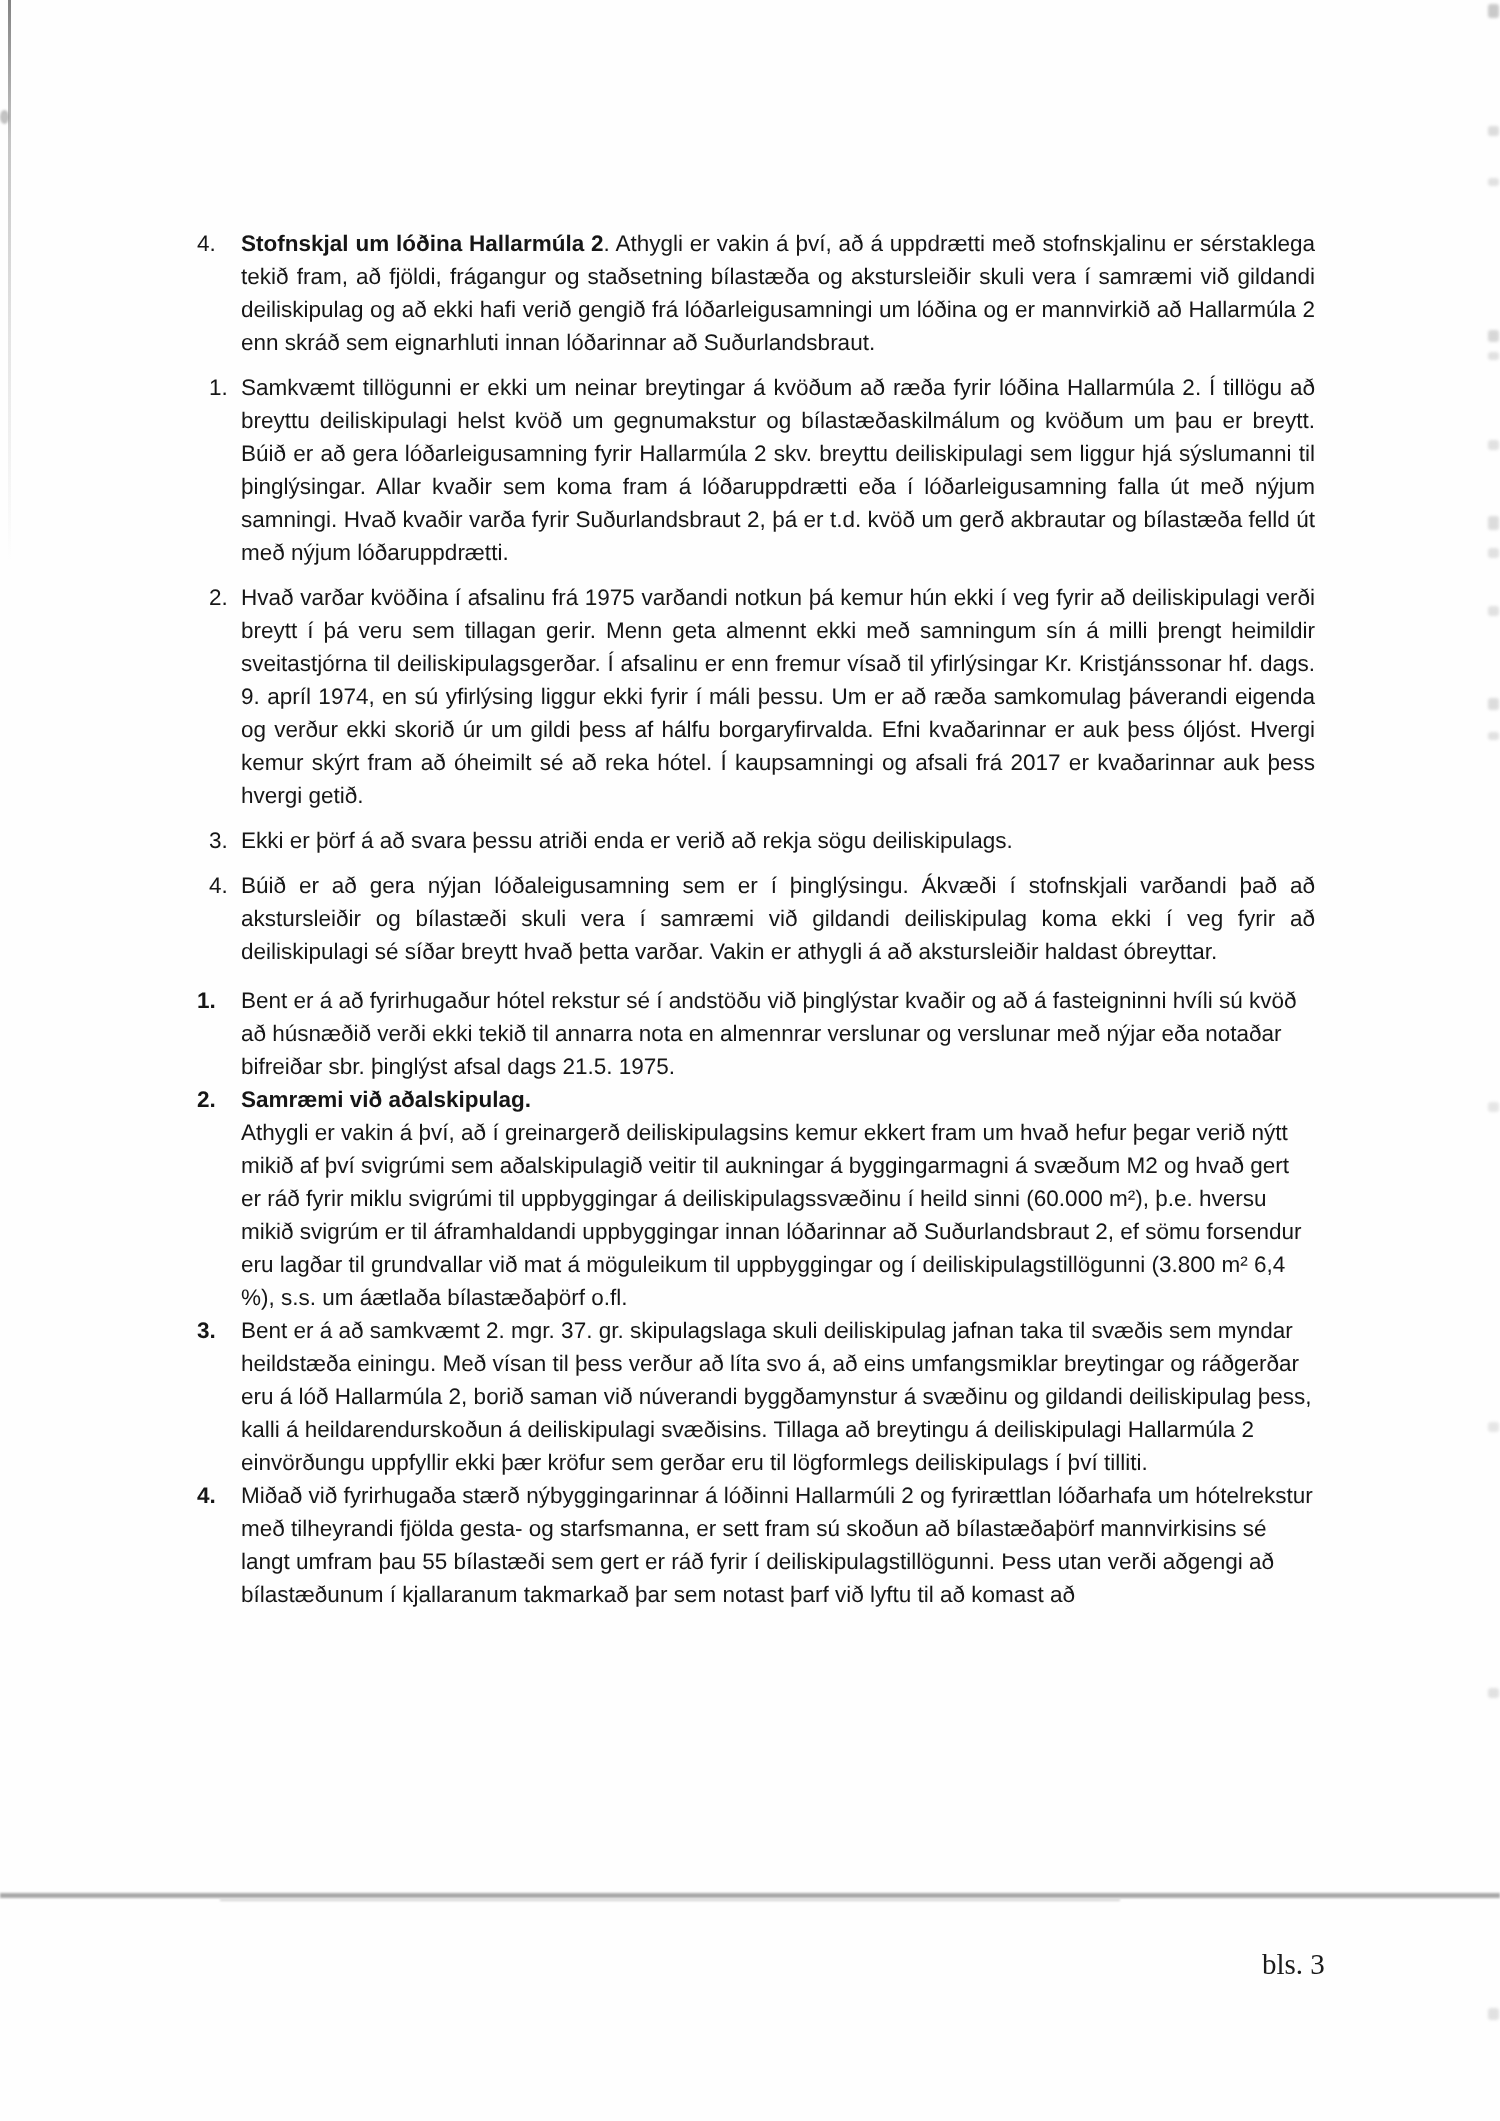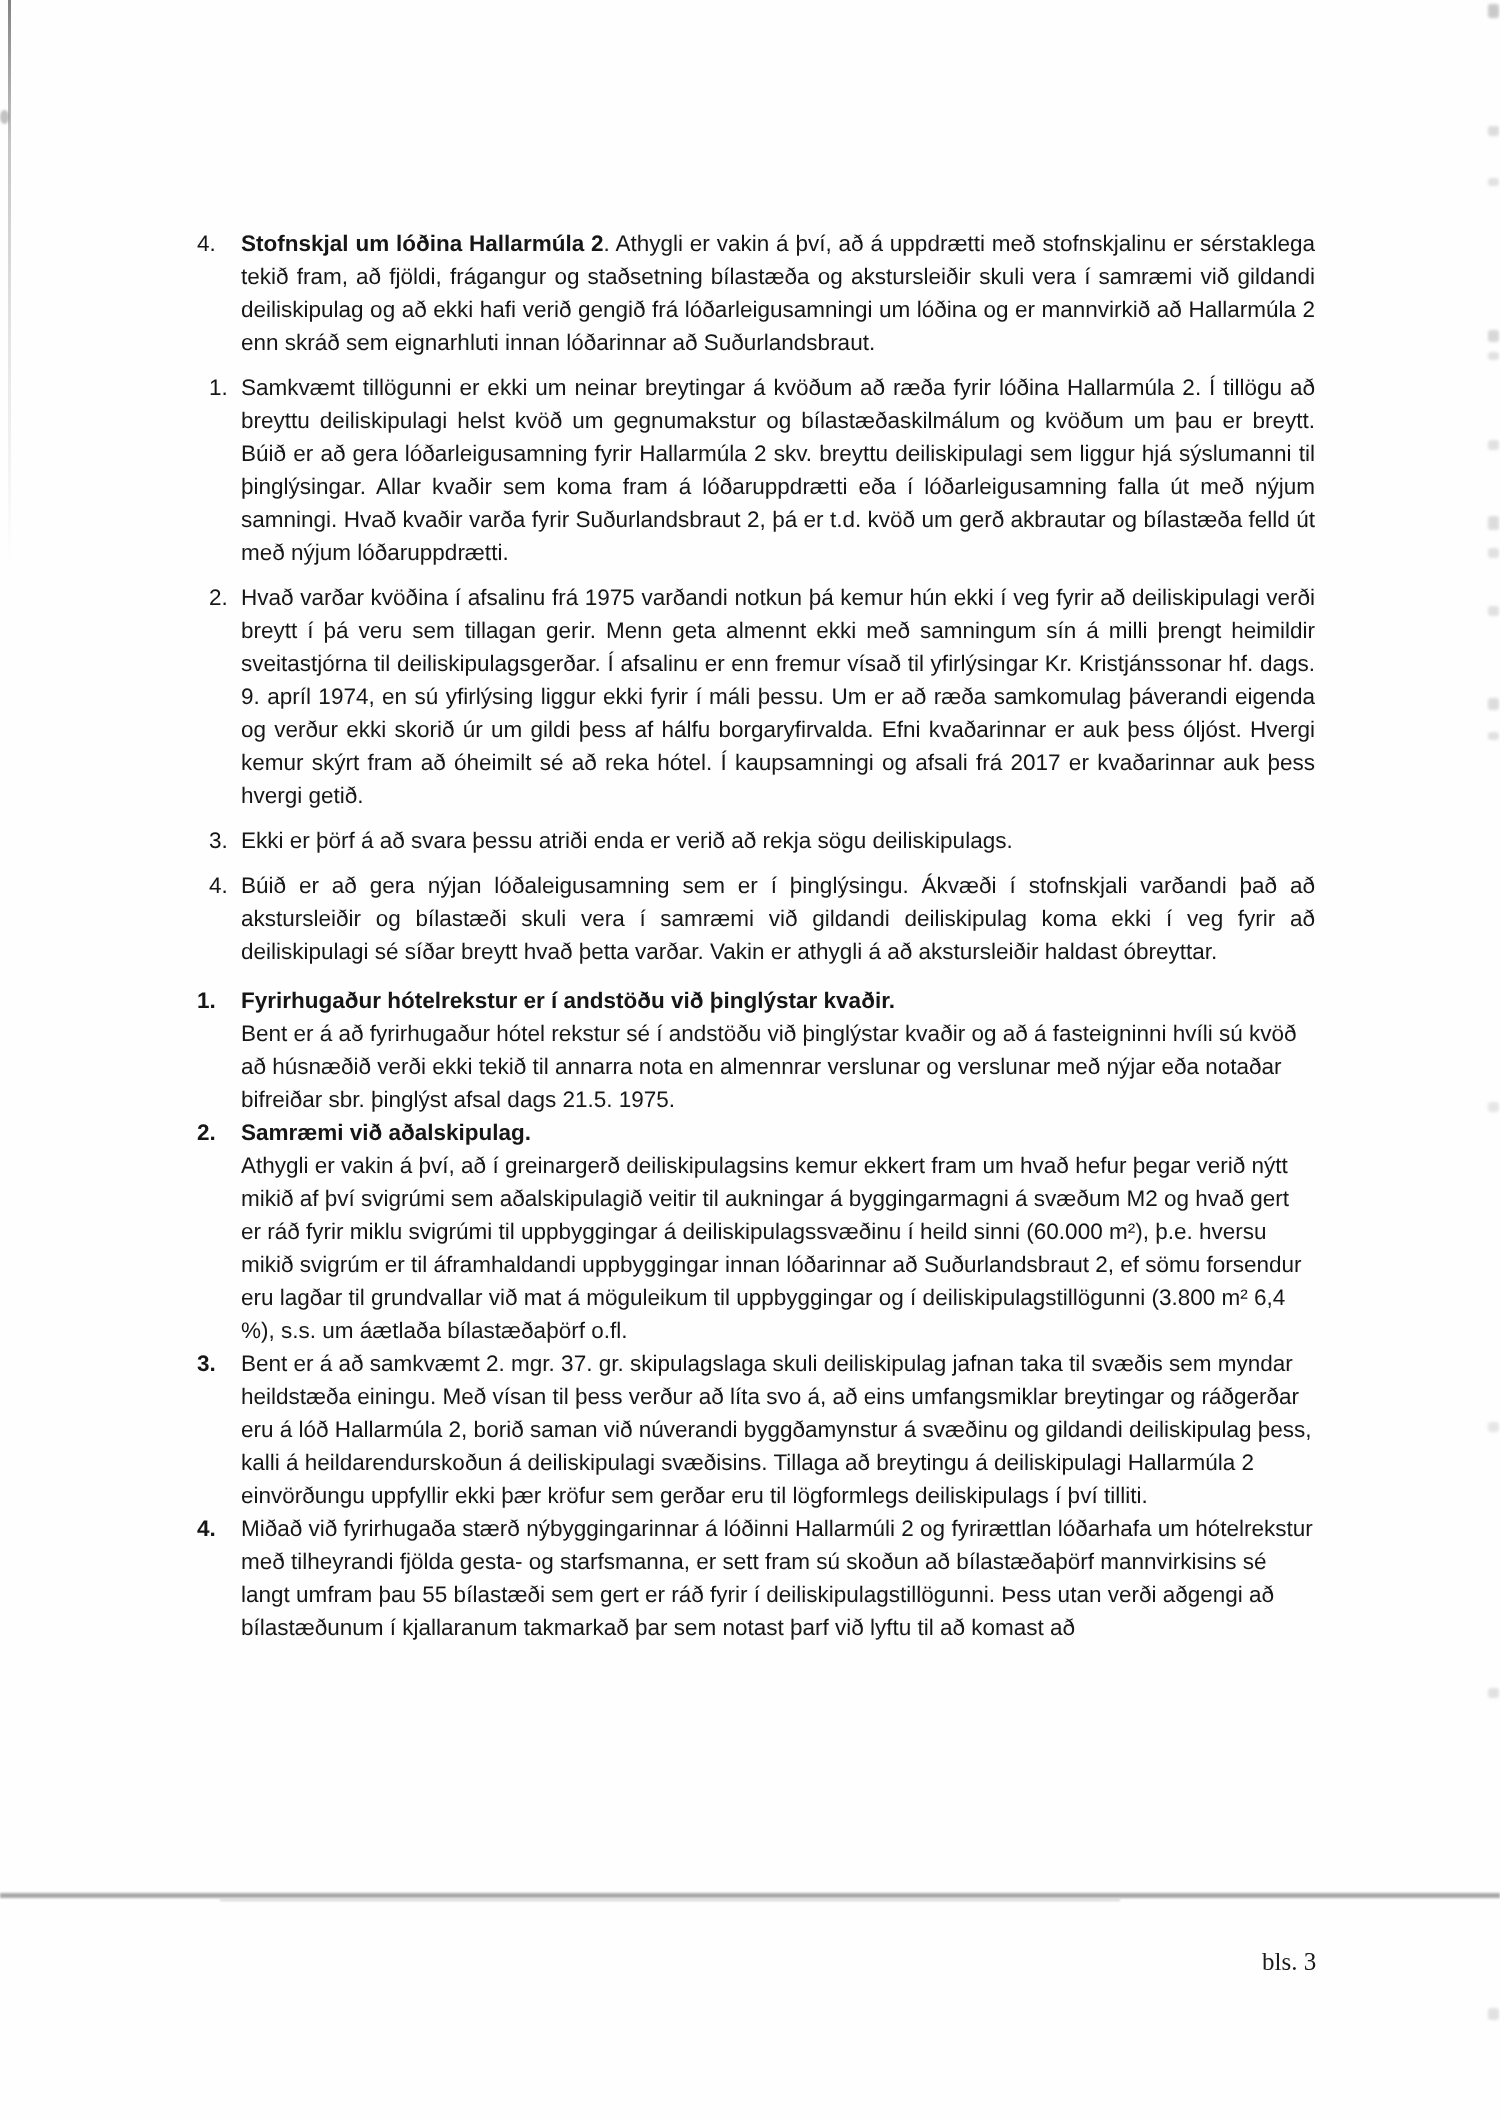--- a/index.html
+++ b/index.html
@@ -23,21 +23,21 @@
   .txt{flex:1;}
   .just{text-align:justify;}
   .svar{margin-top:22px;margin-left:44px;}
   .answer{margin-top:12px;}
   .h2{margin-top:52px;font-weight:700;}
   .s2item{margin-top:16px;}
   .s2item + .s2item{margin-top:0;}
   .pagenum{
     position:absolute;left:1262px;top:1948px;
     font-family:"Liberation Serif",serif;
-    font-size:25px;color:#1a1a1a;
+    font-size:29px;color:#1a1a1a;
   }
   
   .edge-line-left{
     position:absolute;left:8px;top:0;width:3px;height:560px;
     background:linear-gradient(to bottom,
       rgba(100,100,100,.8),
       rgba(140,140,140,.5) 25%,
       rgba(170,170,170,.3) 60%,
       rgba(200,200,200,0));
   }
@@ -107,21 +107,20 @@
     </div>
     <div class="item answer">
       <div class="num indent">4.</div>
       <div class="txt just">Búið er að gera nýjan lóðaleigusamning sem er í þinglýsingu. Ákvæði í stofnskjali varðandi það að akstursleiðir og bílastæði skuli vera í samræmi við gildandi deiliskipulag koma ekki í veg fyrir að deiliskipulagi sé síðar breytt hvað þetta varðar. Vakin er athygli á að akstursleiðir haldast óbreyttar.</div>
     </div>
 
 
     <div class="item s2item">
       <div class="num b">1.</div>
       <div class="txt">
-        <div class="b">Fyrirhugaður hótelrekstur er í andstöðu við þinglýstar kvaðir.</div>
         <div>Bent er á að fyrirhugaður hótel rekstur sé í andstöðu við þinglýstar kvaðir og að á fasteigninni hvíli sú kvöð að húsnæðið verði ekki tekið til annarra nota en almennrar verslunar og verslunar með nýjar eða notaðar bifreiðar sbr. þinglýst afsal dags 21.5. 1975.</div>
       </div>
     </div>
     <div class="item s2item">
       <div class="num b">2.</div>
       <div class="txt">
         <div class="b">Samræmi við aðalskipulag.</div>
         <div>Athygli er vakin á því, að í greinargerð deiliskipulagsins kemur ekkert fram um hvað hefur þegar verið nýtt mikið af því svigrúmi sem aðalskipulagið veitir til aukningar á byggingarmagni á svæðum M2 og hvað gert er ráð fyrir miklu svigrúmi til uppbyggingar á deiliskipulagssvæðinu í heild sinni (60.000 m²), þ.e. hversu mikið svigrúm er til áframhaldandi uppbyggingar innan lóðarinnar að Suðurlandsbraut 2, ef sömu forsendur eru lagðar til grundvallar við mat á möguleikum til uppbyggingar og í deiliskipulagstillögunni (3.800 m² 6,4 %), s.s. um áætlaða bílastæðaþörf o.fl.</div>
       </div>
     </div>

